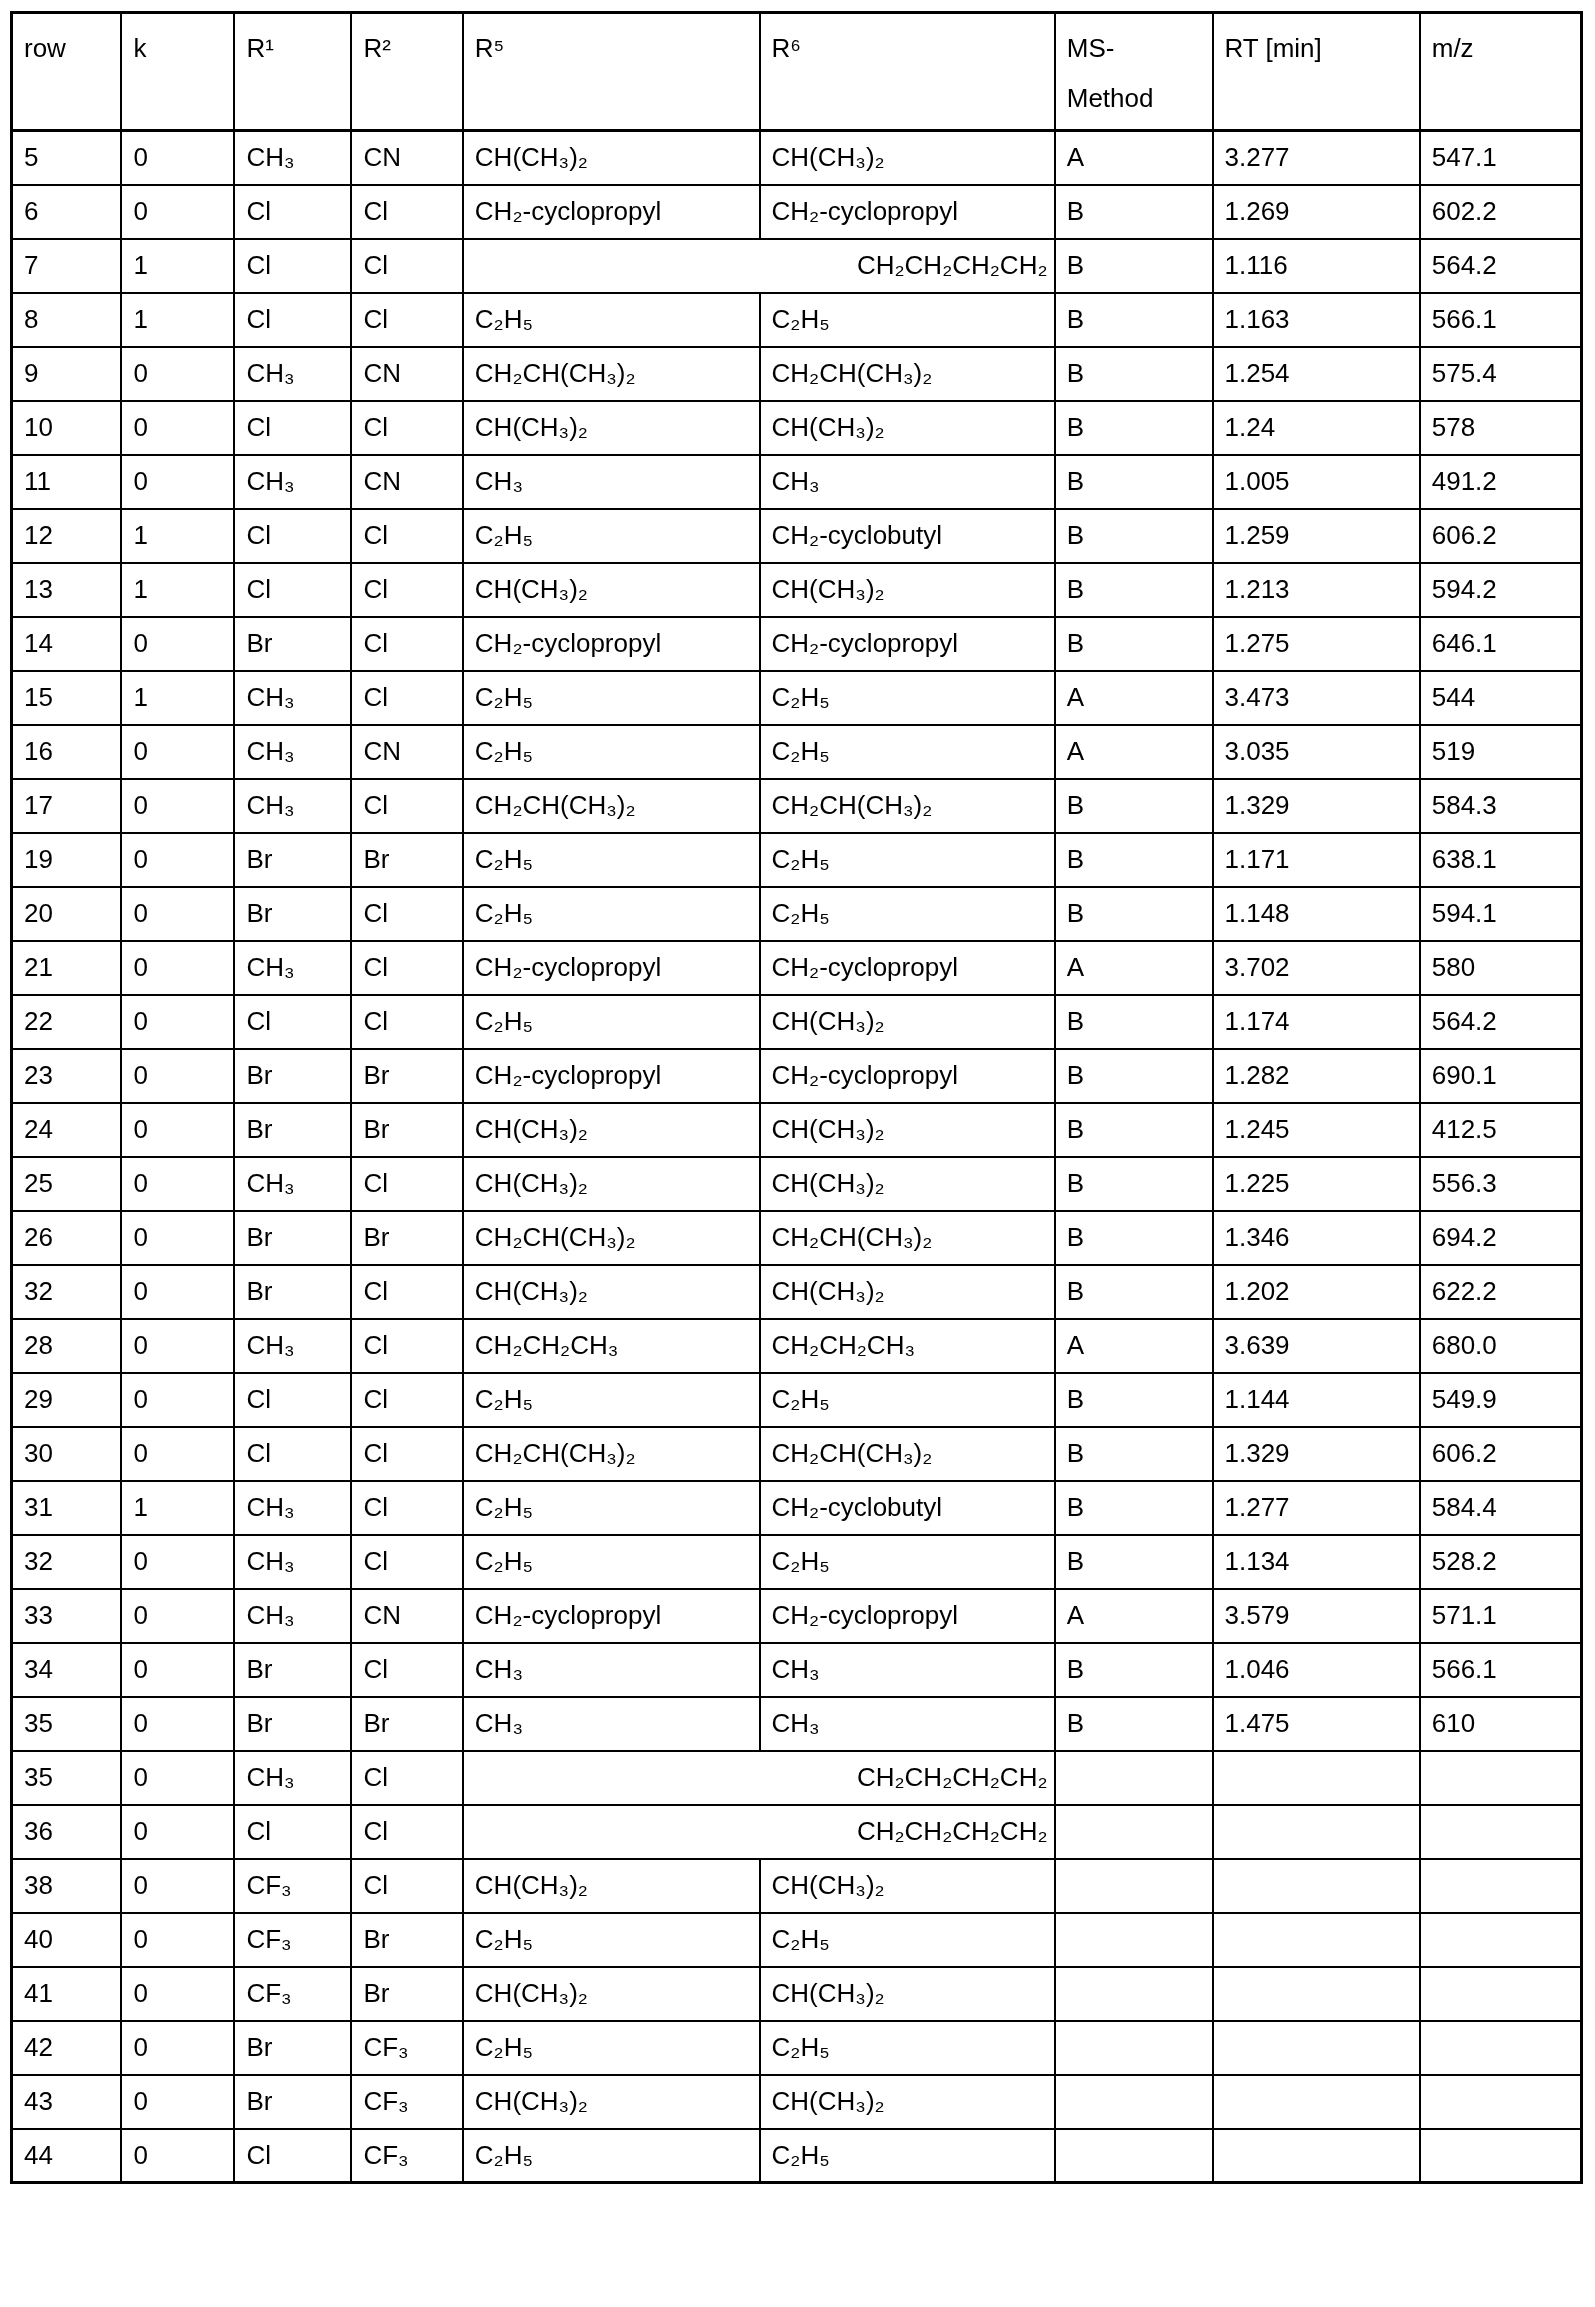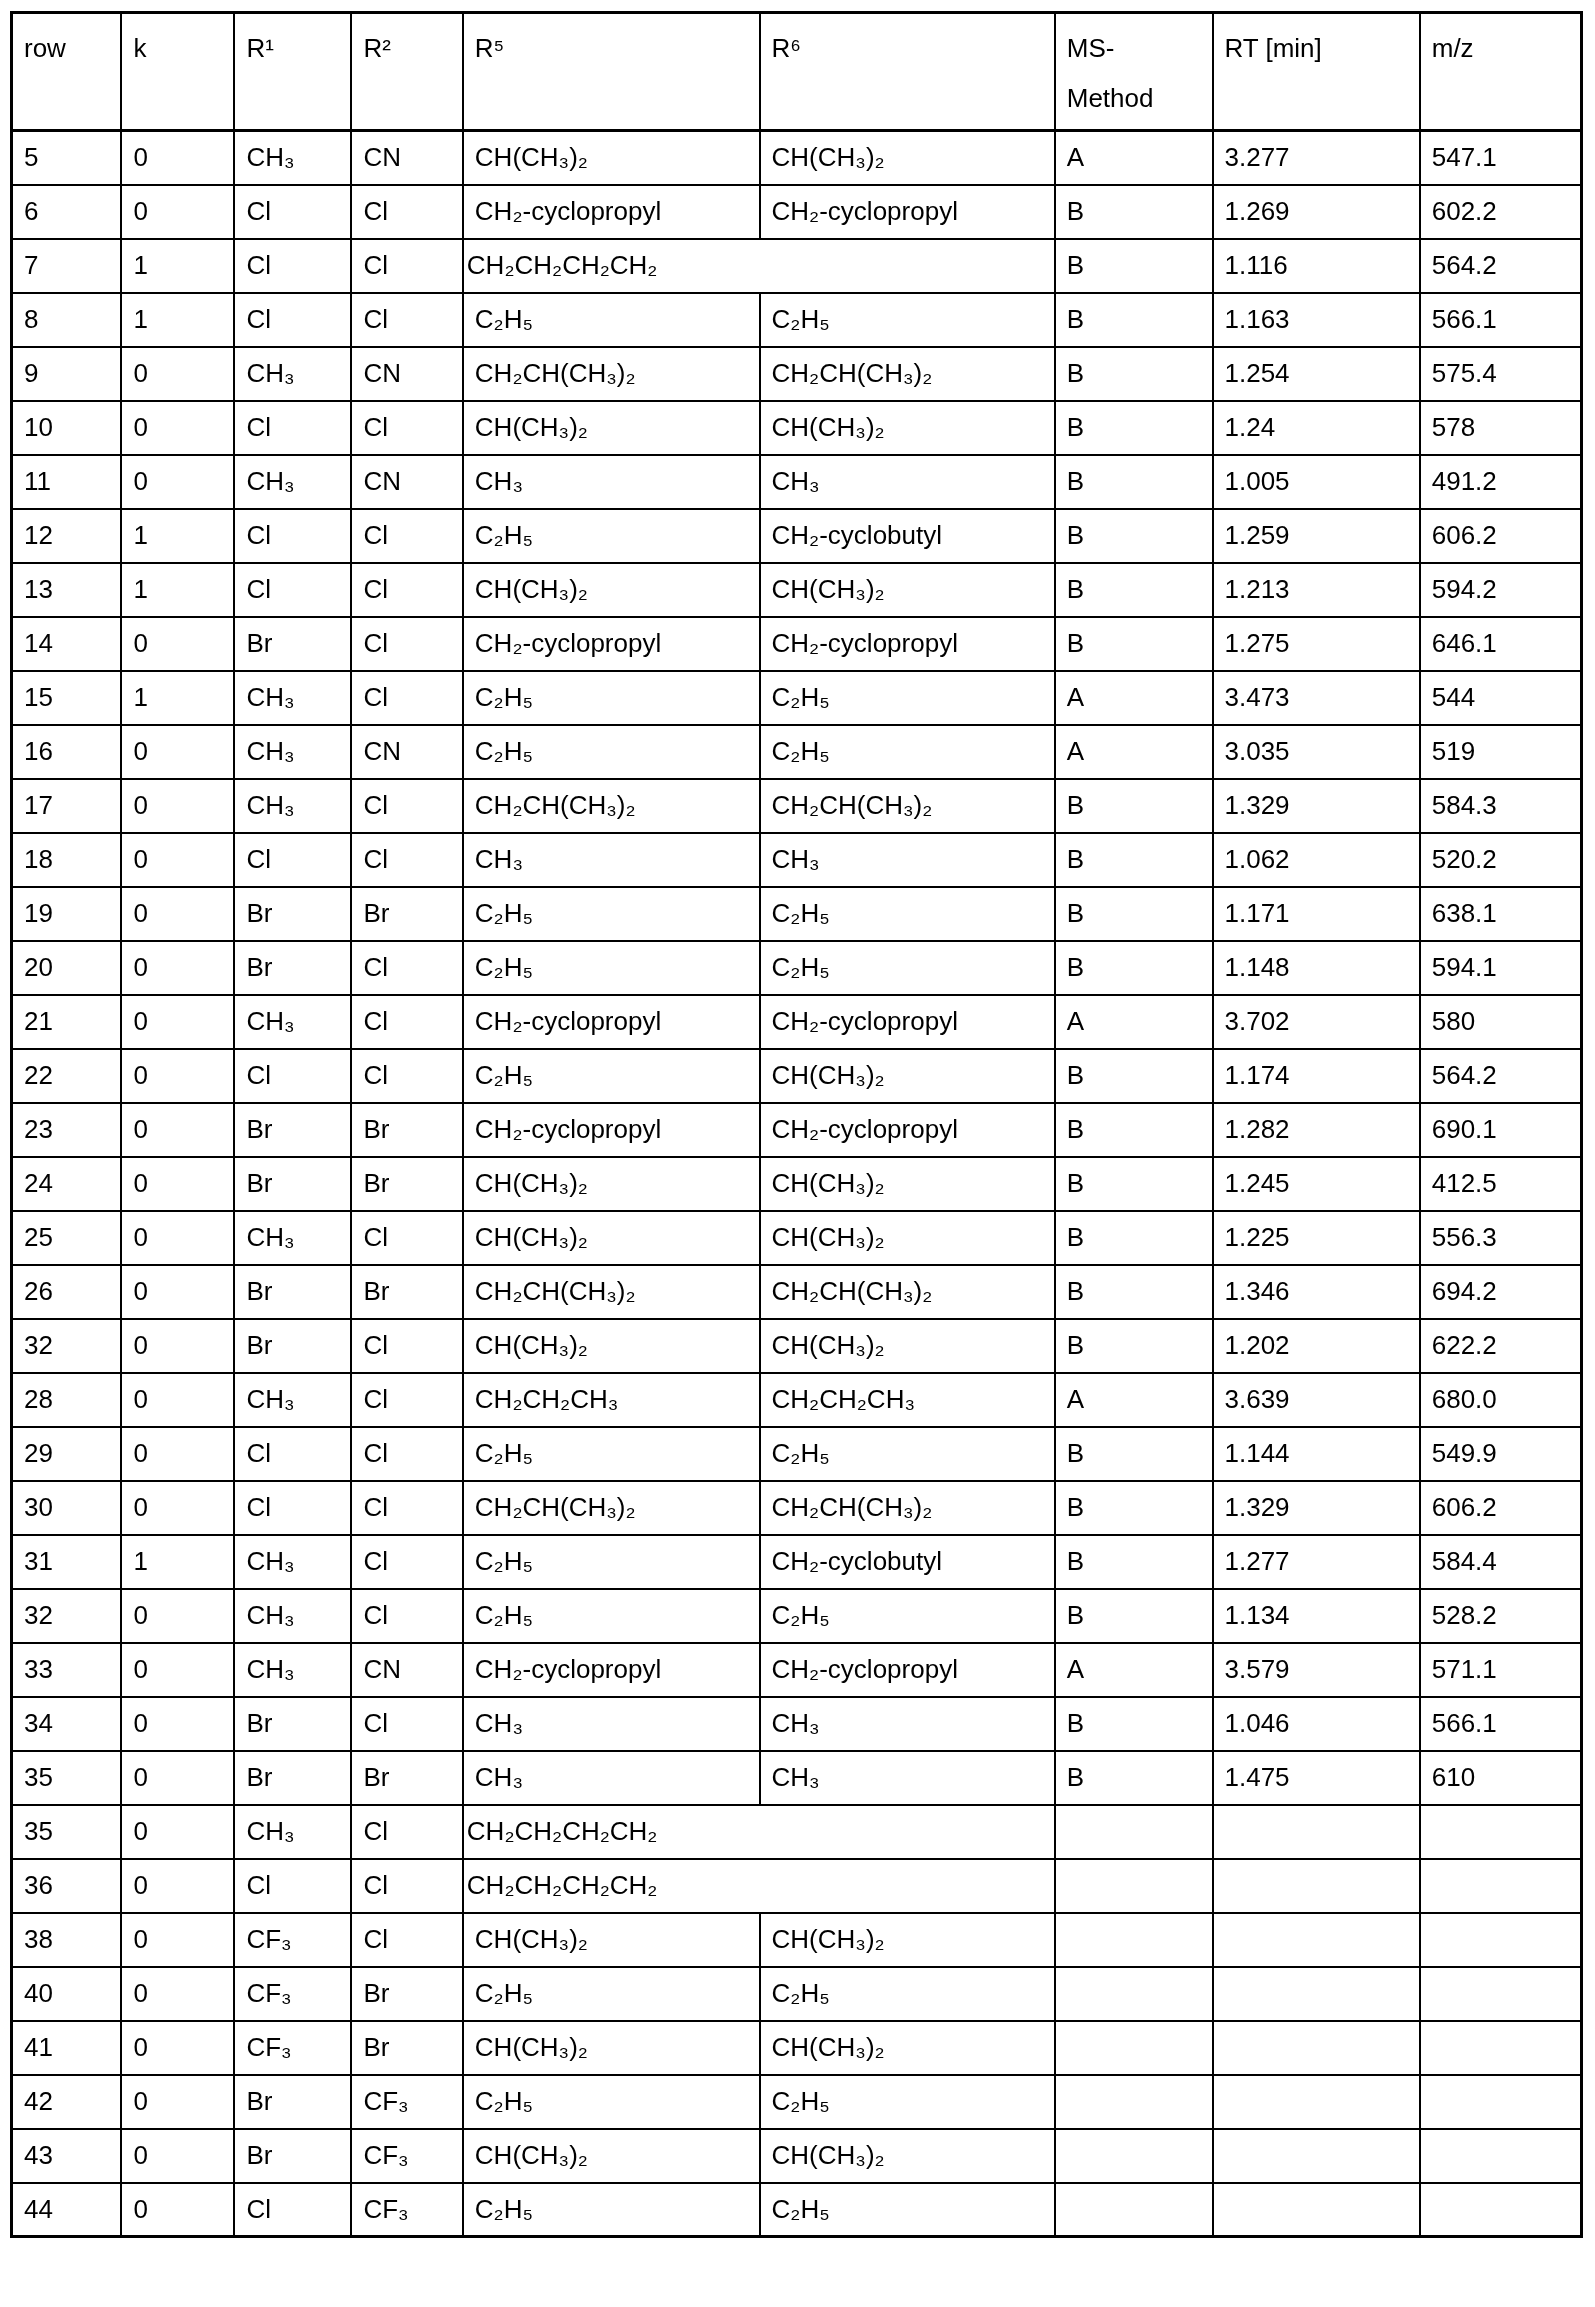--- a/index.html
+++ b/index.html
@@ -42,22 +42,22 @@
   }
   tbody td {
     height: 54px;
     box-sizing: border-box;
     vertical-align: middle;
     padding: 1.6px 6.2px 1.6px 11px;
     line-height: 1.15;
     white-space: nowrap;
   }
   tbody td.merged {
-    text-align: left;
-    padding-left: 3px;
+    text-align: right;
+    padding-left: 16px;
   }
 </style>
 </head>
 <body>
 
 <div class="page">
   <table class="compound-table">
     <colgroup>
       <col style="width:7%">
       <col style="width:7.2%">
@@ -220,31 +220,20 @@
           <td>0</td>
           <td>CH₃</td>
           <td>Cl</td>
           <td>CH₂CH(CH₃)₂</td>
           <td>CH₂CH(CH₃)₂</td>
           <td>B</td>
           <td>1.329</td>
           <td>584.3</td>
         </tr>
         <tr>
-          <td>18</td>
-          <td>0</td>
-          <td>Cl</td>
-          <td>Cl</td>
-          <td>CH₃</td>
-          <td>CH₃</td>
-          <td>B</td>
-          <td>1.062</td>
-          <td>520.2</td>
-        </tr>
-        <tr>
           <td>19</td>
           <td>0</td>
           <td>Br</td>
           <td>Br</td>
           <td>C₂H₅</td>
           <td>C₂H₅</td>
           <td>B</td>
           <td>1.171</td>
           <td>638.1</td>
         </tr>

